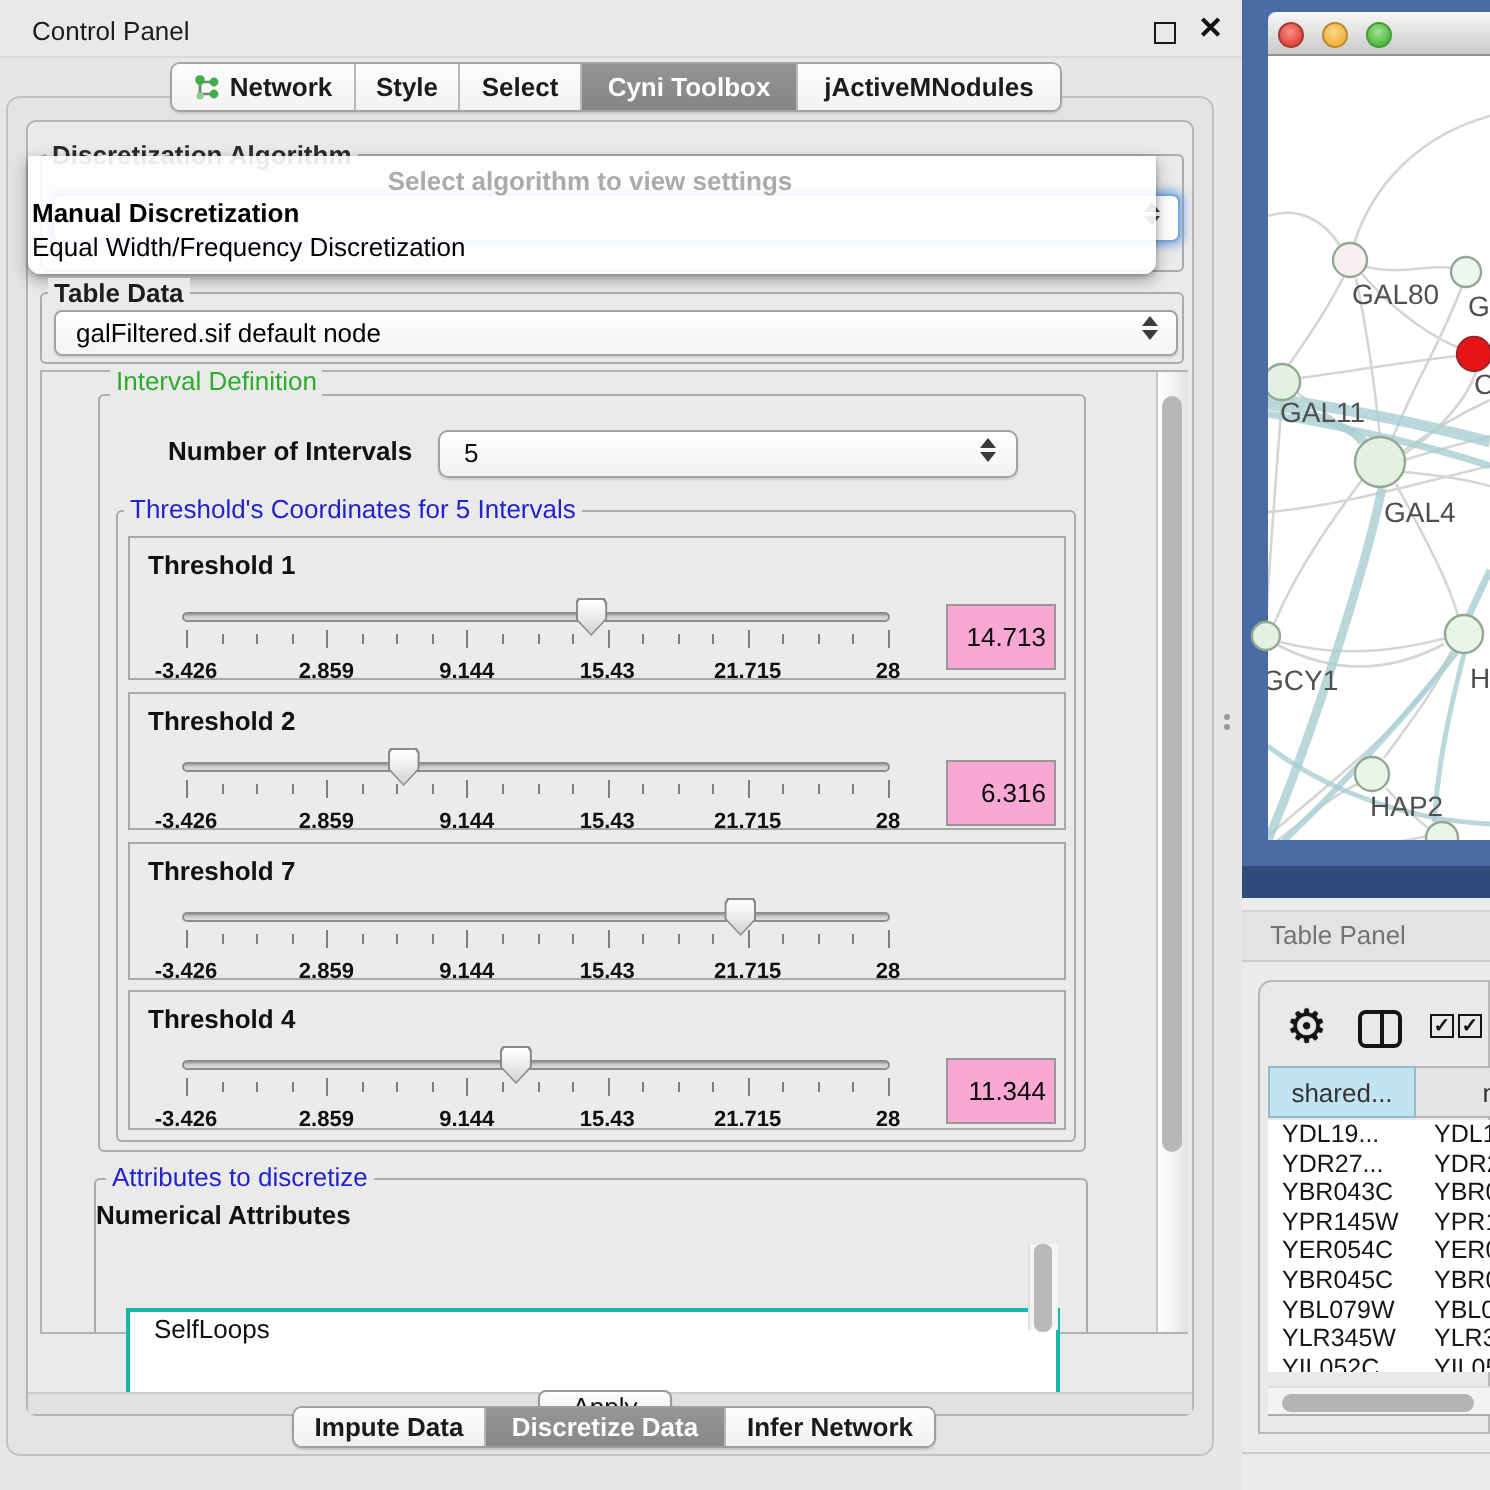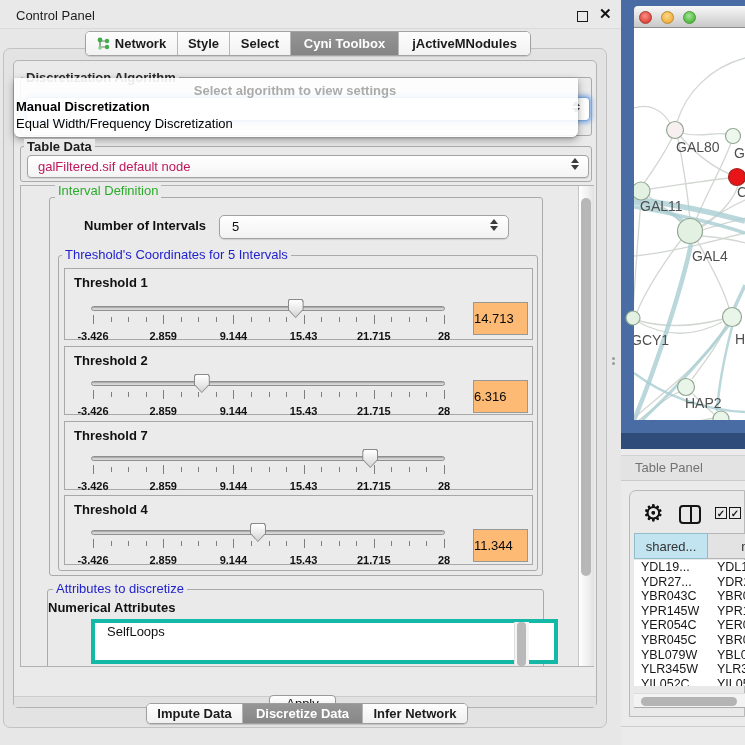--- a/index.html
+++ b/index.html
@@ -41,21 +41,21 @@
 
   
   #popup { left:14px; top:78px; width:564px; height:59px; background:rgba(255,255,255,0.90); border-radius:0 0 6px 6px; box-shadow:0 3px 8px rgba(0,0,0,0.35), 0 1px 2px rgba(0,0,0,0.2); }
   #popup-item-1 { left:16px; top:99px; font-size:13px; font-weight:bold; color:#000; }
   #popup-item-2 { left:16px; top:116px; font-size:13px; color:#000; }
 
   
   #tabledata-group { left:20px; top:146px; width:572px; height:36px; }
   #tabledata-title { left:24px; top:139px; color:#1d1d1d; font-weight:600; }
   #tabledata-combo { left:27px; top:155px; width:562px; height:23px; background:linear-gradient(#ffffff,#f4f4f4); border:1px solid #a2a2a2; border-radius:4px; box-shadow:0 1px 1px rgba(0,0,0,0.1); }
-  #tabledata-combo-text { left:38px; top:159px; font-size:13px; color:#be185d; }
+  #tabledata-combo-text { left:38px; top:159px; font-size:13px; color:#000000; }
 
   
   #viewport { left:20px; top:185px; width:574px; height:482px; background:#eaeaea; border:1px solid #b2b2b2; overflow:hidden; }
   #vscroll-track { left:578px; top:186px; width:16px; height:480px; background:linear-gradient(to right,#ffffff,#f0f0f0 60%,#e2e2e2); border-left:1px solid #c6c6c6; }
   #vscroll-thumb { left:581px; top:198px; width:10px; height:378px; background:#b7b7b7; border-radius:5px; }
 
   #interval-group { left:48px; top:196px; width:494px; height:379px; }
   #interval-title { left:55px; top:183px; color:#2cab2c; }
   #noi-label { left:84px; top:218px; font-size:13px; font-weight:bold; color:#111; }
   #noi-combo { left:219px; top:215px; width:290px; height:24px; background:linear-gradient(#ffffff,#f2f2f2); border:1px solid #a2a2a2; border-radius:5px; box-shadow:0 1px 1px rgba(0,0,0,0.12); }
@@ -64,27 +64,27 @@
   #coords-title { left:62px; top:247px; color:#2222cc; }
 
   
   .th-box { position:absolute; left:43px; width:469px; border:1px solid #a8a8a8; background:#ebebeb; }
   .th-title { position:absolute; left:9px; top:6px; font-size:13px; font-weight:bold; color:#111; }
   .th-track { position:absolute; left:26px; width:354px; height:5px; background:linear-gradient(#9a9a9a,#cdcdcd 45%,#dedede); border:1px solid #8e8e8e; border-radius:3px; }
   .th-tick { position:absolute; width:1px; background:#7e7e7e; }
   .th-ticklabel { position:absolute; font-size:11px; font-weight:bold; color:#111; transform:translateX(-50%); white-space:nowrap; }
   .th-thumb-outer { position:absolute; width:16px; height:19px; background:#8a8a8a; clip-path:polygon(8% 0%, 92% 0%, 100% 12%, 100% 55%, 50% 100%, 0% 55%, 0% 12%); }
   .th-thumb-inner { position:absolute; left:1px; top:1px; width:14px; height:17px; background:linear-gradient(#ffffff,#e9e9e9 55%,#d2d2d2); clip-path:polygon(8% 0%, 92% 0%, 100% 12%, 100% 55%, 50% 100%, 0% 55%, 0% 12%); }
-  .th-value { position:absolute; left:408px; width:55px; height:33px; background:#fdba74; border:1px solid #989898; font-size:13px; color:#0a0a0a; padding-right:4px; }
+  .th-value { position:absolute; left:408px; width:55px; height:33px; background:#f9a8d4; border:1px solid #989898; font-size:13px; color:#0a0a0a; text-align:right; padding-right:4px; }
 
   
   #attr-group { left:46px; top:588px; width:497px; height:90px; }
   #attr-title { left:53px; top:581px; color:#2222cc; }
   #attr-list-title { left:48px; top:600px; font-size:13px; font-weight:bold; color:#111; }
-  #attr-list { left:63px; top:619px; width:467px; height:45px; background:#fff; border:4px solid #14b8a6; overflow:hidden;margin-left:28px; }
+  #attr-list { left:63px; top:654px; width:467px; height:45px; background:#fff; border:2px solid #14b8a6; overflow:hidden; }
   .attr-item { height:17px; line-height:17px; font-size:13px; color:#111; padding-left:12px; white-space:nowrap; }
   #attr-scroll-track { left:514px; top:622px; width:15px; height:43px; background:#f5f5f5; border-left:1px solid #e0e0e0; }
   #attr-scroll-thumb { left:517px; top:622px; width:9px; height:44px; background:#b9b9b9; border-radius:4px; }
 
   
   #bottom-strip { left:14px; top:696px; width:582px; height:11px; background:#e1e1e1; border-top:1px solid #cccccc; }
   #apply-btn { left:269px; top:695px; width:67px; height:18px; background:linear-gradient(#fefefe,#e9e9e9); border:1px solid #9a9a9a; border-radius:4px; font-size:13px; color:#111; text-align:center; line-height:16px; box-shadow:0 1px 1px rgba(0,0,0,0.15); }
   #bottom-tabbar { left:146px; top:703px; height:21px; display:flex; border:1px solid #9e9e9e; border-radius:5px; overflow:hidden; background:#fcfcfc; box-shadow:0 1px 1px rgba(0,0,0,0.15); }
   .btab { height:19px; display:flex; align-items:center; justify-content:center; font-size:13px; font-weight:600; color:#1b1b1b; background:linear-gradient(#fdfdfd,#f0f0f0); border-right:1px solid #b5b5b5; white-space:nowrap; flex:none; }
   .btab:last-child { border-right:none; }

